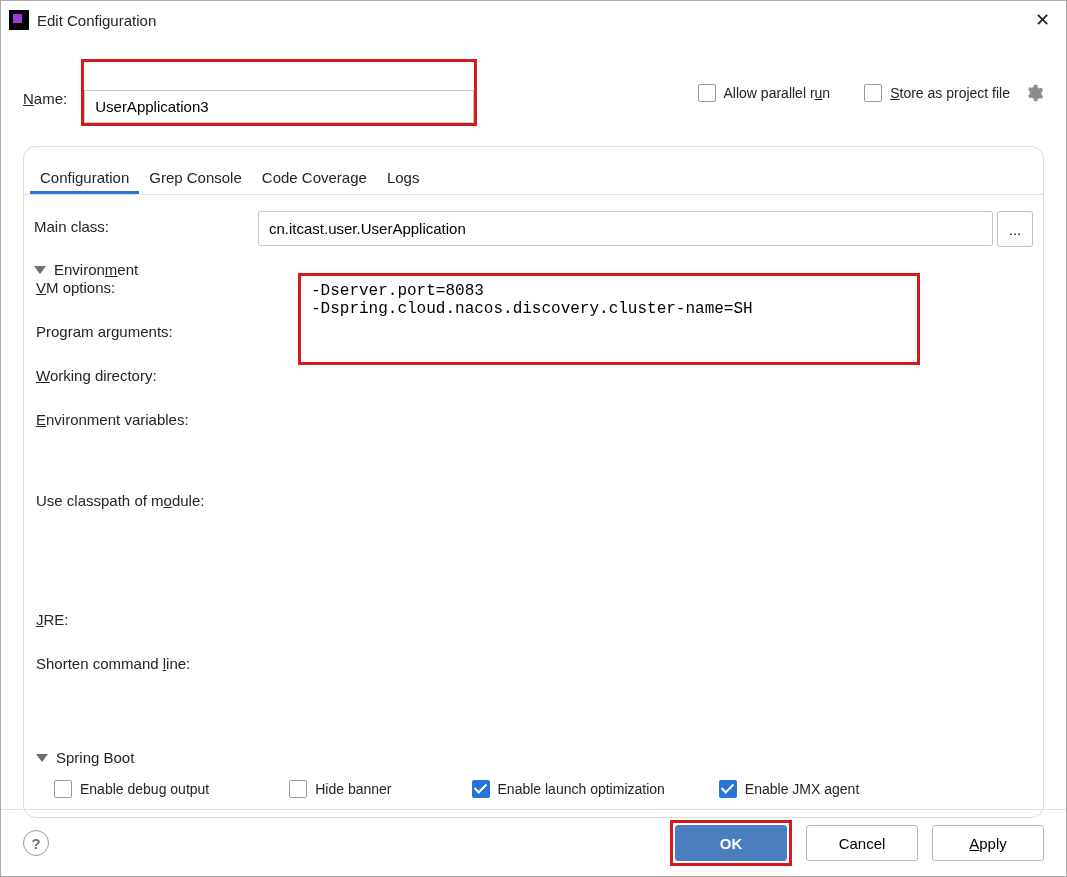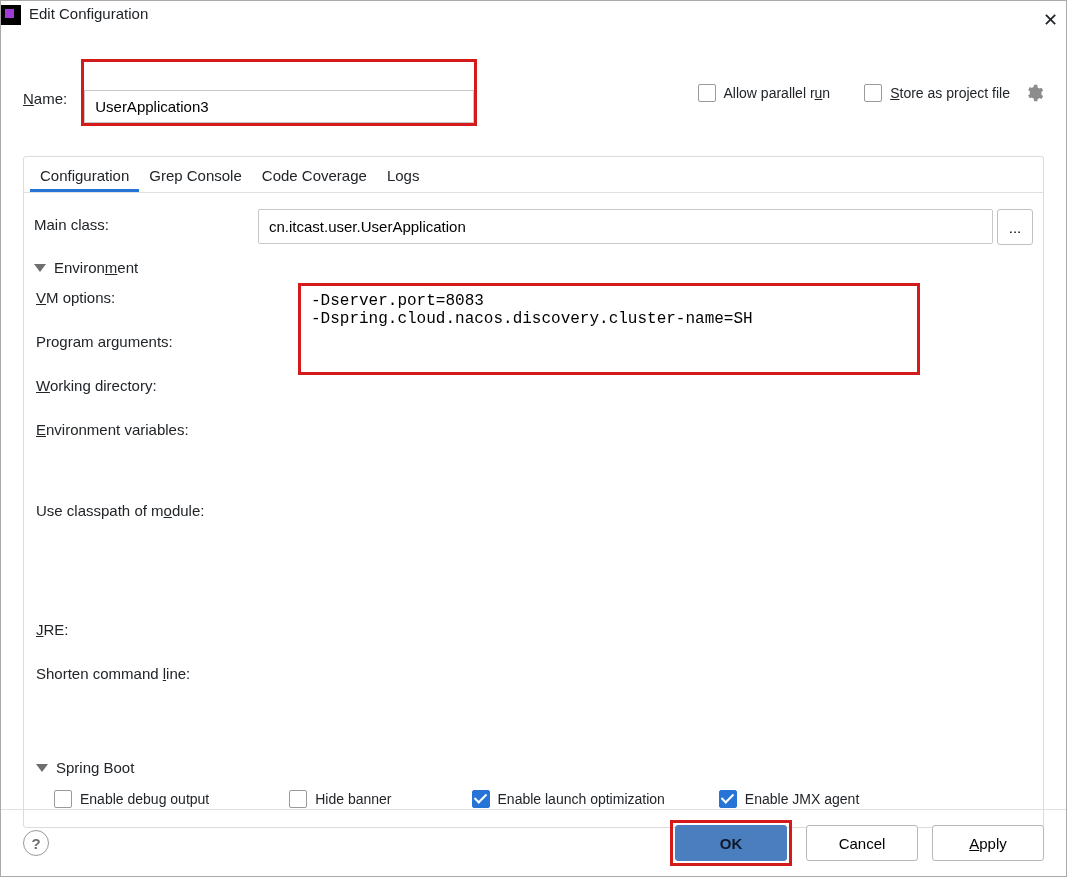--- a/index.html
+++ b/index.html
@@ -9,21 +9,22 @@
     color: #212529;
     background: #fff;
     width: 1067px;
     height: 877px;
     overflow: hidden;
     border: 1px solid #aaa;
     position: relative;
   }
   .titlebar {
     display: flex;
-    padding: 4px 0;
+    align-items: center;
+    padding: 4px 8px;
     gap: 8px;
   }
   .titlebar .title { font-size: 15px; }
   .titlebar .close-x {
     margin-left: auto;
     font-size: 18px;
     padding: 4px 8px;
     cursor: pointer;
   }
   .app-icon {
@@ -82,26 +83,26 @@
     border-width: 0 2px 2px 0;
     transform: rotate(45deg);
   }
   .gear {
     width: 20px; height: 20px;
     display: inline-block;
   }
   .gear svg { fill: #8c8c8c; }
   .content-area {
     position: relative;
-    margin: 16px 22px;
+    margin: 6px 22px;
     border: 1px solid #dcdcdc;
-    border-radius: 3px;
+    border-radius: 13px;
     height: 672px;
     overflow-y: auto;
-    padding-top: 0;
+    padding-top: 12px;
   }
   .tabs {
     display: flex;
     gap: 0;
     border-bottom: 1px solid #e0e0e0;
     padding: 0 6px;
   }
   .tab {
     padding: 10px 10px 8px 10px;
     font-size: 15px;
@@ -233,21 +234,21 @@
     background: #fff;
     cursor: pointer;
     font-size: 15px;
     display: inline-flex;
     align-items: center;
     justify-content: center;
   }
   .btn.primary {
     background: #4a7ebf;
     border-color: #4a7ebf;
-    color: #0f172a;
+    color: #ffffff;
     font-weight: 600;
   }
   .ok-wrap {
     border: 3px solid #d31b1b;
     padding: 2px;
     display: inline-block;
   }
 </style>
 </head>
 <body>

